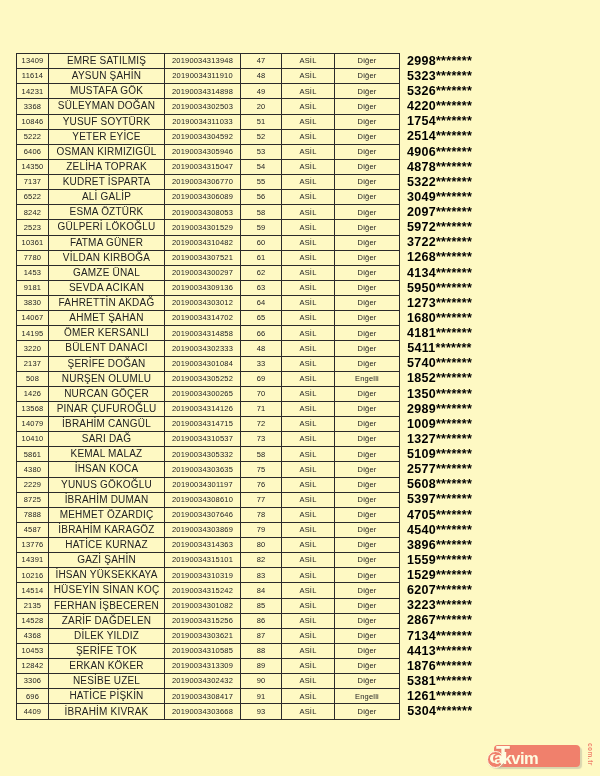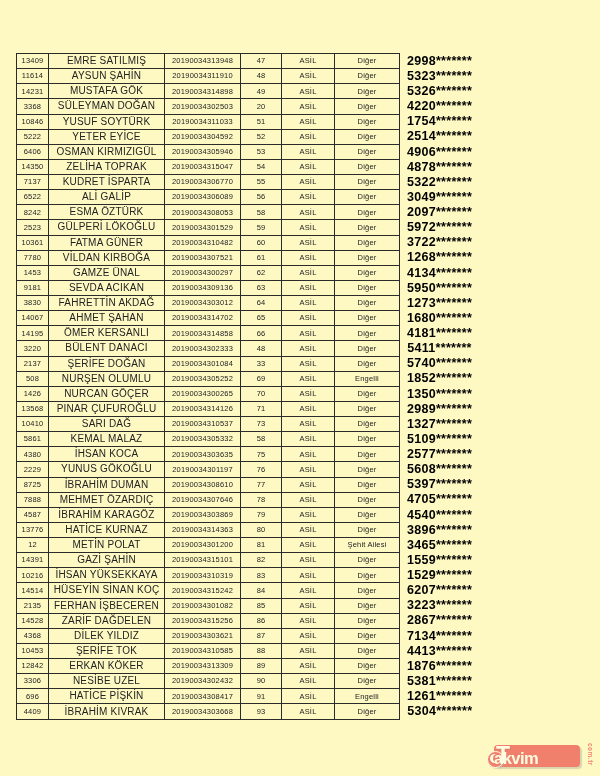--- a/index.html
+++ b/index.html
@@ -289,20 +289,29 @@
         <tr>
           <td class="c0">13568</td>
           <td class="c1">PINAR ÇUFUROĞLU</td>
           <td class="c2">20190034314126</td>
           <td class="c3">71</td>
           <td class="c4">ASİL</td>
           <td class="c5">Diğer</td>
           <td class="c6">2989*******</td>
         </tr>
         <tr>
+          <td class="c0">14079</td>
+          <td class="c1">İBRAHİM CANGÜL</td>
+          <td class="c2">20190034314715</td>
+          <td class="c3">72</td>
+          <td class="c4">ASİL</td>
+          <td class="c5">Diğer</td>
+          <td class="c6">1009*******</td>
+        </tr>
+        <tr>
           <td class="c0">10410</td>
           <td class="c1">SARI DAĞ</td>
           <td class="c2">20190034310537</td>
           <td class="c3">73</td>
           <td class="c4">ASİL</td>
           <td class="c5">Diğer</td>
           <td class="c6">1327*******</td>
         </tr>
         <tr>
           <td class="c0">5861</td>
@@ -359,29 +368,20 @@
           <td class="c6">4540*******</td>
         </tr>
         <tr>
           <td class="c0">13776</td>
           <td class="c1">HATİCE KURNAZ</td>
           <td class="c2">20190034314363</td>
           <td class="c3">80</td>
           <td class="c4">ASİL</td>
           <td class="c5">Diğer</td>
           <td class="c6">3896*******</td>
-        </tr>
-        <tr>
-          <td class="c0">12</td>
-          <td class="c1">METİN POLAT</td>
-          <td class="c2">20190034301200</td>
-          <td class="c3">81</td>
-          <td class="c4">ASİL</td>
-          <td class="c5">Şehit Ailesi</td>
-          <td class="c6">3465*******</td>
         </tr>
         <tr>
           <td class="c0">14391</td>
           <td class="c1">GAZİ ŞAHİN</td>
           <td class="c2">20190034315101</td>
           <td class="c3">82</td>
           <td class="c4">ASİL</td>
           <td class="c5">Diğer</td>
           <td class="c6">1559*******</td>
         </tr>

